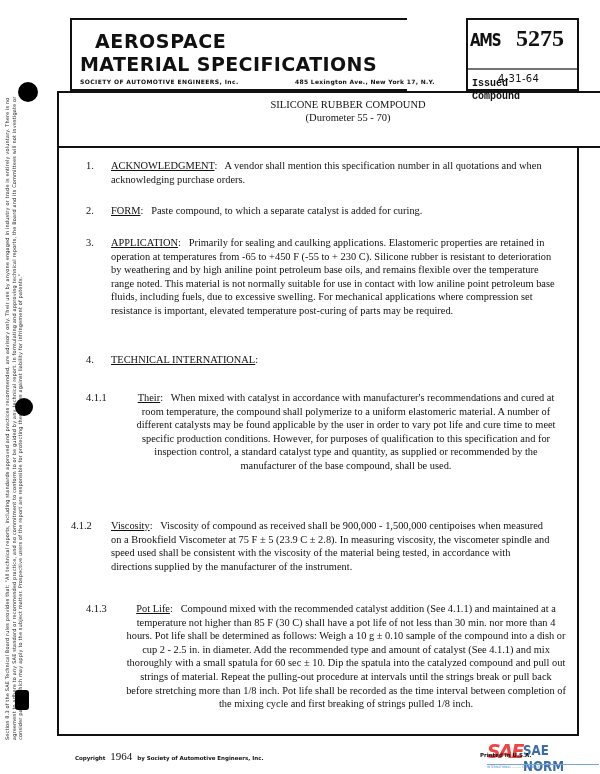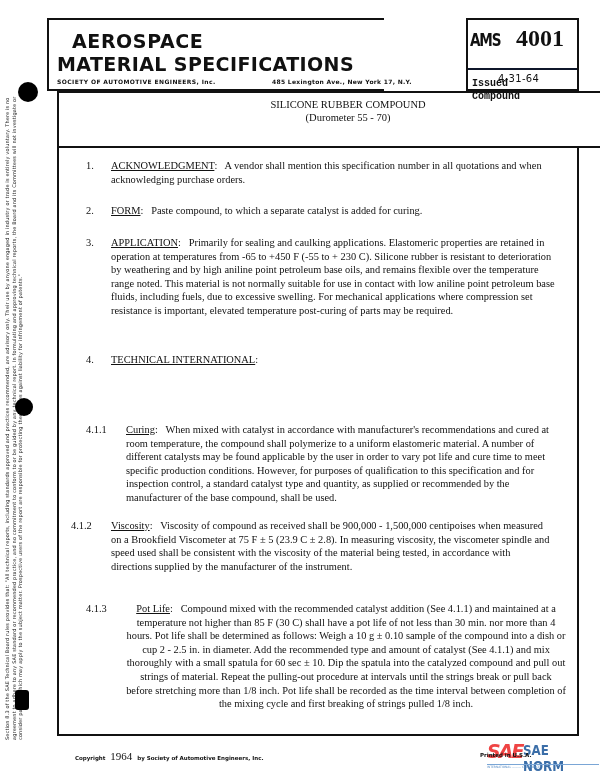--- a/index.html
+++ b/index.html
@@ -4,21 +4,21 @@
   <style>
     * { margin: 0; padding: 0; box-sizing: border-box; }
     html, body {
       width: 600px; height: 774px; background: #ffffff; overflow: hidden;
       color: #111;
     }
     .page { position: relative; width: 600px; height: 774px; }
 
     
     .hdr-left {
-      position: absolute; left: 47px; top: 18px; width: 337px; height: 73px;
+      position: absolute; left: 70px; top: 18px; width: 337px; height: 73px;
       border: 2px solid #111; border-right: none;
     }
     .hdr-title1 {
       position: absolute; left: 23px; top: 10px;
       font-family: "DejaVu Sans", sans-serif; font-weight: bold;
       font-size: 19px; letter-spacing: 0.6px;
     }
     .hdr-title2 {
       position: absolute; left: 8px; top: 33px;
       font-family: "DejaVu Sans", sans-serif; font-weight: bold;
@@ -33,21 +33,21 @@
       position: absolute; left: 223px; top: 58px;
       font-family: "DejaVu Sans", sans-serif; font-weight: bold;
       font-size: 6px; letter-spacing: 0.3px; white-space: nowrap;
     }
     .hdr-right {
       position: absolute; left: 466px; top: 18px; width: 113px; height: 73px;
       border: 2px solid #111;
     }
     .ams-box {
       position: absolute; left: 0; top: 0; width: 109px; height: 50px;
-      border-bottom: 2px solid #0f172a;
+      border-bottom: 2px solid #737373;
     }
     .ams-code {
       position: absolute; left: 2px; top: 10px;
       font-family: "DejaVu Sans", sans-serif; font-weight: bold;
       font-size: 17px; letter-spacing: -1.5px; transform: scaleX(0.8); transform-origin: left;
     }
     .ams-num {
       position: absolute; left: 48px; top: 5px;
       font-family: "Liberation Serif", serif; font-weight: bold;
       font-size: 24px;
@@ -131,21 +131,21 @@
   <div class="hdr-left">
     <div class="hdr-title1">AEROSPACE</div>
     <div class="hdr-title2">MATERIAL SPECIFICATIONS</div>
     <div class="hdr-society">SOCIETY OF AUTOMOTIVE ENGINEERS, Inc.</div>
     <div class="hdr-address">485 Lexington Ave.,   New York 17, N.Y.</div>
   </div>
 
   <div class="hdr-right">
     <div class="ams-box">
       <span class="ams-code">AMS</span>
-      <span class="ams-num">4001</span>
+      <span class="ams-num">5275</span>
     </div>
     <span class="issued-label">Issued</span>
     <span class="issued-value">4-31-64</span>
     <span class="revised-label">Compound</span>
   </div>
 
   <div class="title-box">
     <div>SILICONE RUBBER COMPOUND</div>
     <div>(Durometer 55 - 70)</div>
   </div>
@@ -177,24 +177,24 @@
     </div>
 
     <div class="sec" style="left:27px; top:205px; width:470px;">
       <span class="num">4.</span>
       <div style="padding-left:25px;">
         <span class="u">TECHNICAL INTERNATIONAL</span>:
       </div>
     </div>
 
 
-    <div class="sec" style="left:27px; top:275px; width:480px;">
+    <div class="sec" style="left:27px; top:243px; width:480px;text-align:center;">
       <span class="num">4.1.1</span>
       <div style="padding-left:40px;">
-        <span class="u">Curing</span>:&nbsp;&nbsp;
+        <span class="u">Their</span>:&nbsp;&nbsp;
         <span>When mixed with catalyst in accordance with manufacturer's recommendations and cured at room temperature, the compound shall polymerize to a uniform elastomeric material.  A number of different catalysts may be found applicable by the user in order to vary pot life and cure time to meet specific production conditions.  However, for purposes of qualification to this specification and for inspection control, a standard catalyst type and quantity, as supplied or recommended by the manufacturer of the base compound, shall be used.</span>
       </div>
     </div>
 
     <div class="sec" style="left:12px; top:371px; width:480px;">
       <span class="num">4.1.2</span>
       <div style="padding-left:40px;">
         <span class="u">Viscosity</span>:&nbsp;&nbsp;
         <span>Viscosity of compound as received shall be 900,000 - 1,500,000 centipoises when measured on a Brookfield Viscometer at 75 F ± 5 (23.9 C ± 2.8).  In measuring viscosity, the viscometer spindle and speed used shall be consistent with the viscosity of the material being tested, in accordance with directions supplied by the manufacturer of the instrument.</span>
       </div>

